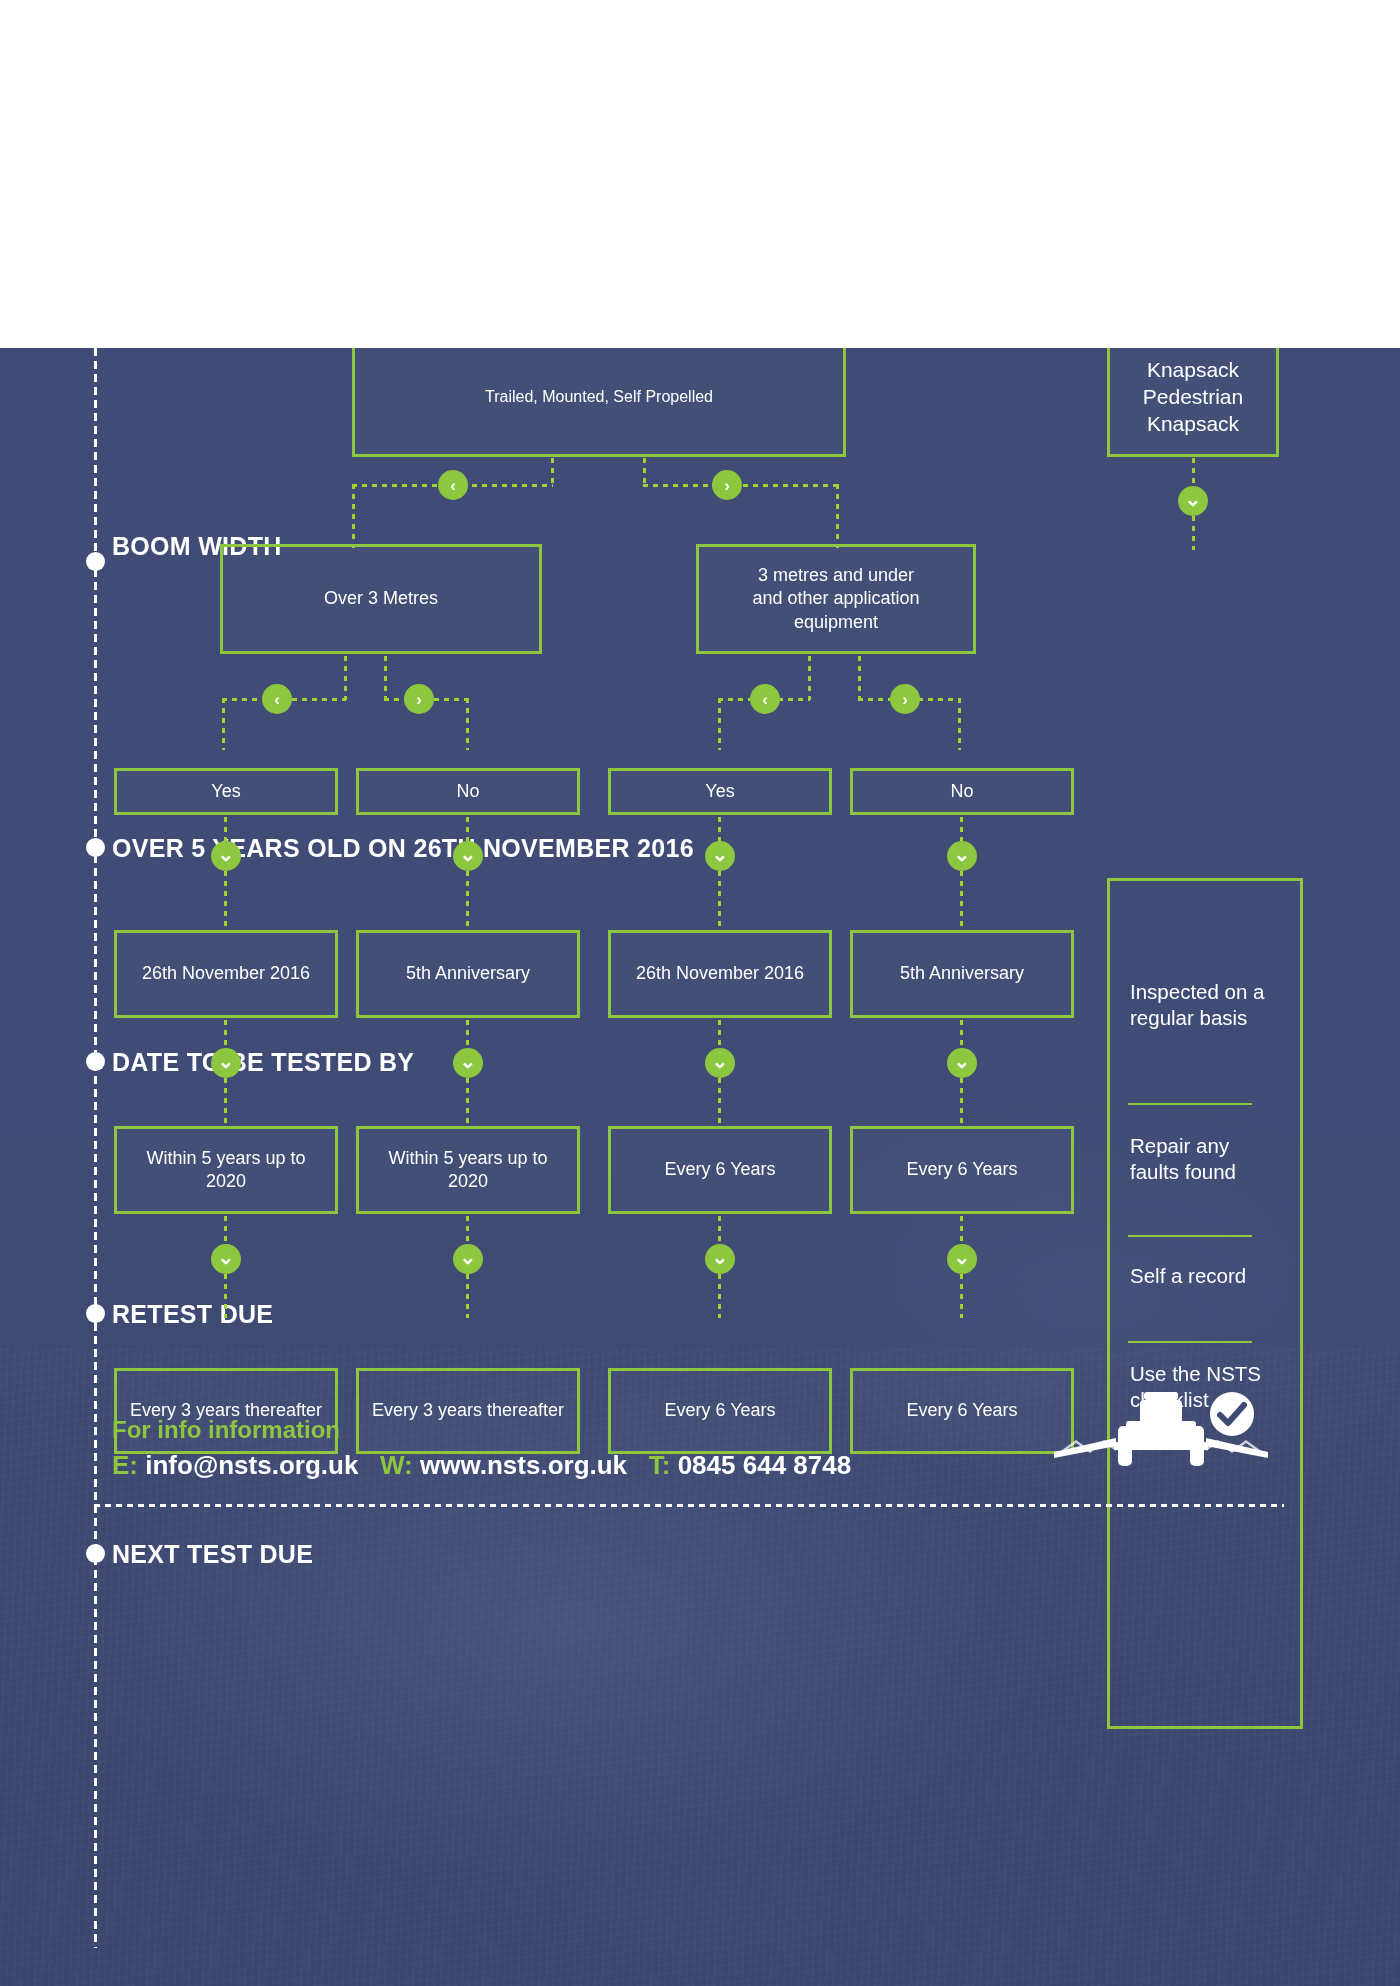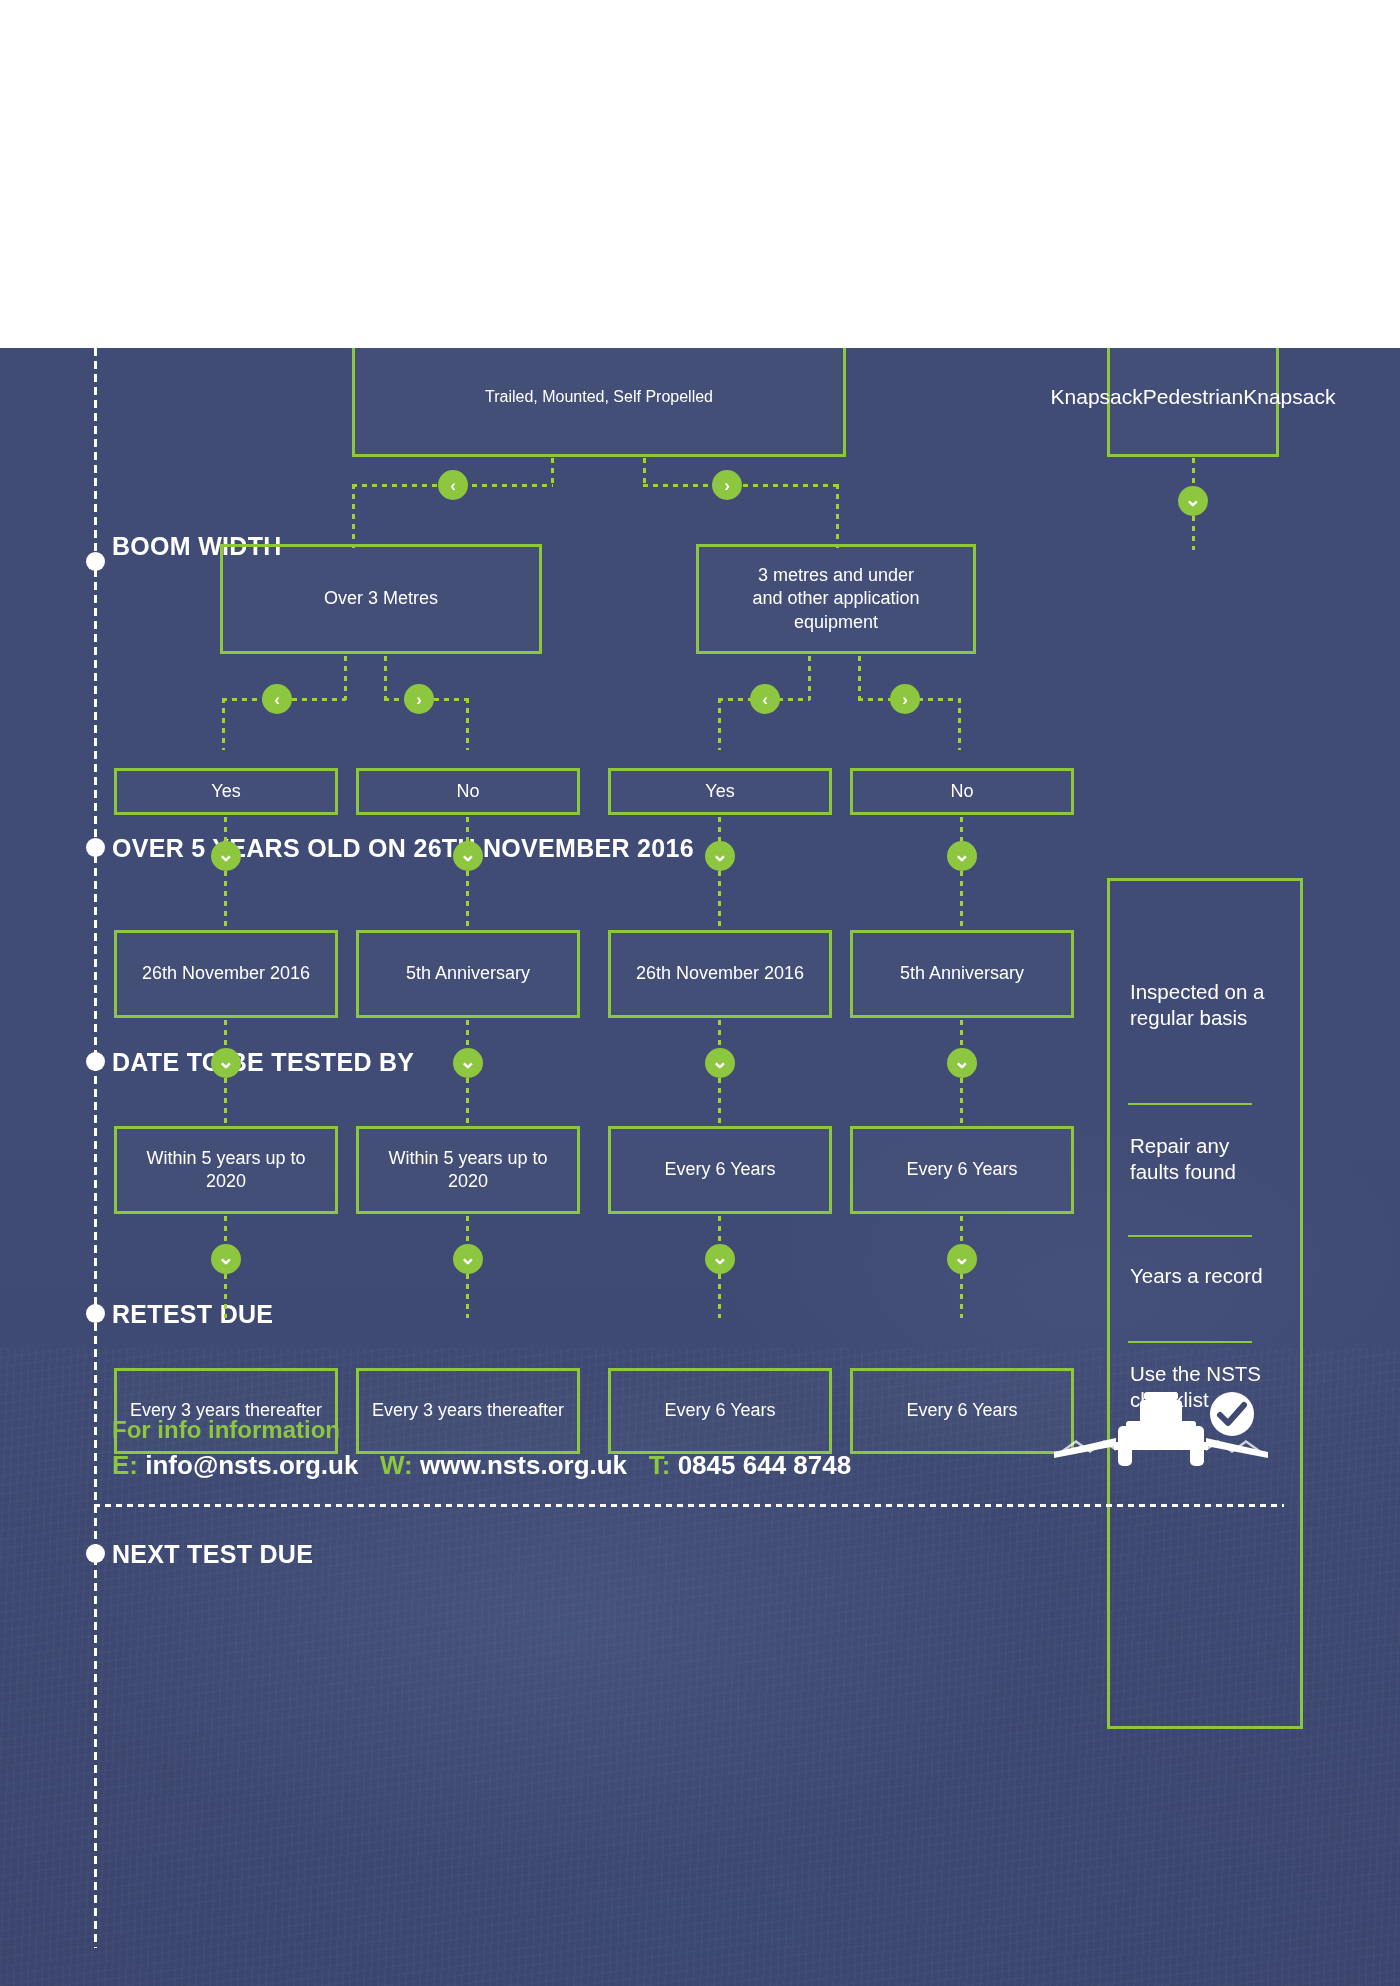--- a/index.html
+++ b/index.html
@@ -250,21 +250,21 @@
     <div class="stage-label" style="top:700px">DATE TO BE TESTED BY</div>
 
     <div class="stage-bullet" style="top:956px"></div>
     <div class="stage-label" style="top:952px">RETEST DUE</div>
 
     <div class="stage-bullet" style="top:1196px"></div>
     <div class="stage-label" style="top:1192px">NEXT TEST DUE</div>
 
     <div class="box" style="left:352px; top:-10px; width:494px; height:119px; font-size:16px;">Trailed, Mounted, Self Propelled</div>
 
-    <div class="box" style="left:1107px; top:-10px; width:172px; height:119px; flex-direction:row; font-size:21px;">
+    <div class="box" style="left:1107px; top:-10px; width:172px; height:119px; flex-direction:column; font-size:21px;">
       <span>Knapsack</span>
       <span>Pedestrian</span>
       <span>Knapsack</span>
     </div>
 
     <div class="vdot" style="left:551px; top:110px; height:28px;"></div>
     <div class="hdot" style="left:352px; top:136px; width:201px;"></div>
     <div class="vdot" style="left:352px; top:136px; height:64px;"></div>
 
     <div class="vdot" style="left:643px; top:110px; height:28px;"></div>
@@ -373,21 +373,21 @@
     <div class="box" style="left:608px; top:1020px; width:224px; height:86px;">Every 6 Years</div>
     <div class="box" style="left:850px; top:1020px; width:224px; height:86px;">Every 6 Years</div>
 
     <div id="rightpanel">
       <div class="rp-item" style="top:98px;">Inspected on a regular basis</div>
       <div class="rp-rule" style="top:222px;"></div>
 
       <div class="rp-item" style="top:252px;">Repair any faults found</div>
       <div class="rp-rule" style="top:354px;"></div>
 
-      <div class="rp-item" style="top:382px;">Years a record</div>
+      <div class="rp-item" style="top:382px;">Self a record</div>
       <div class="rp-rule" style="top:460px;"></div>
 
       <div class="rp-item" style="top:480px;">Use the NSTS checklist</div>
     </div>
 
     <div id="footer-more">For info information</div>
     <div id="footer-line">
       <span class="lbl">E:</span>
       <span>info@nsts.org.uk</span>
       &nbsp;

